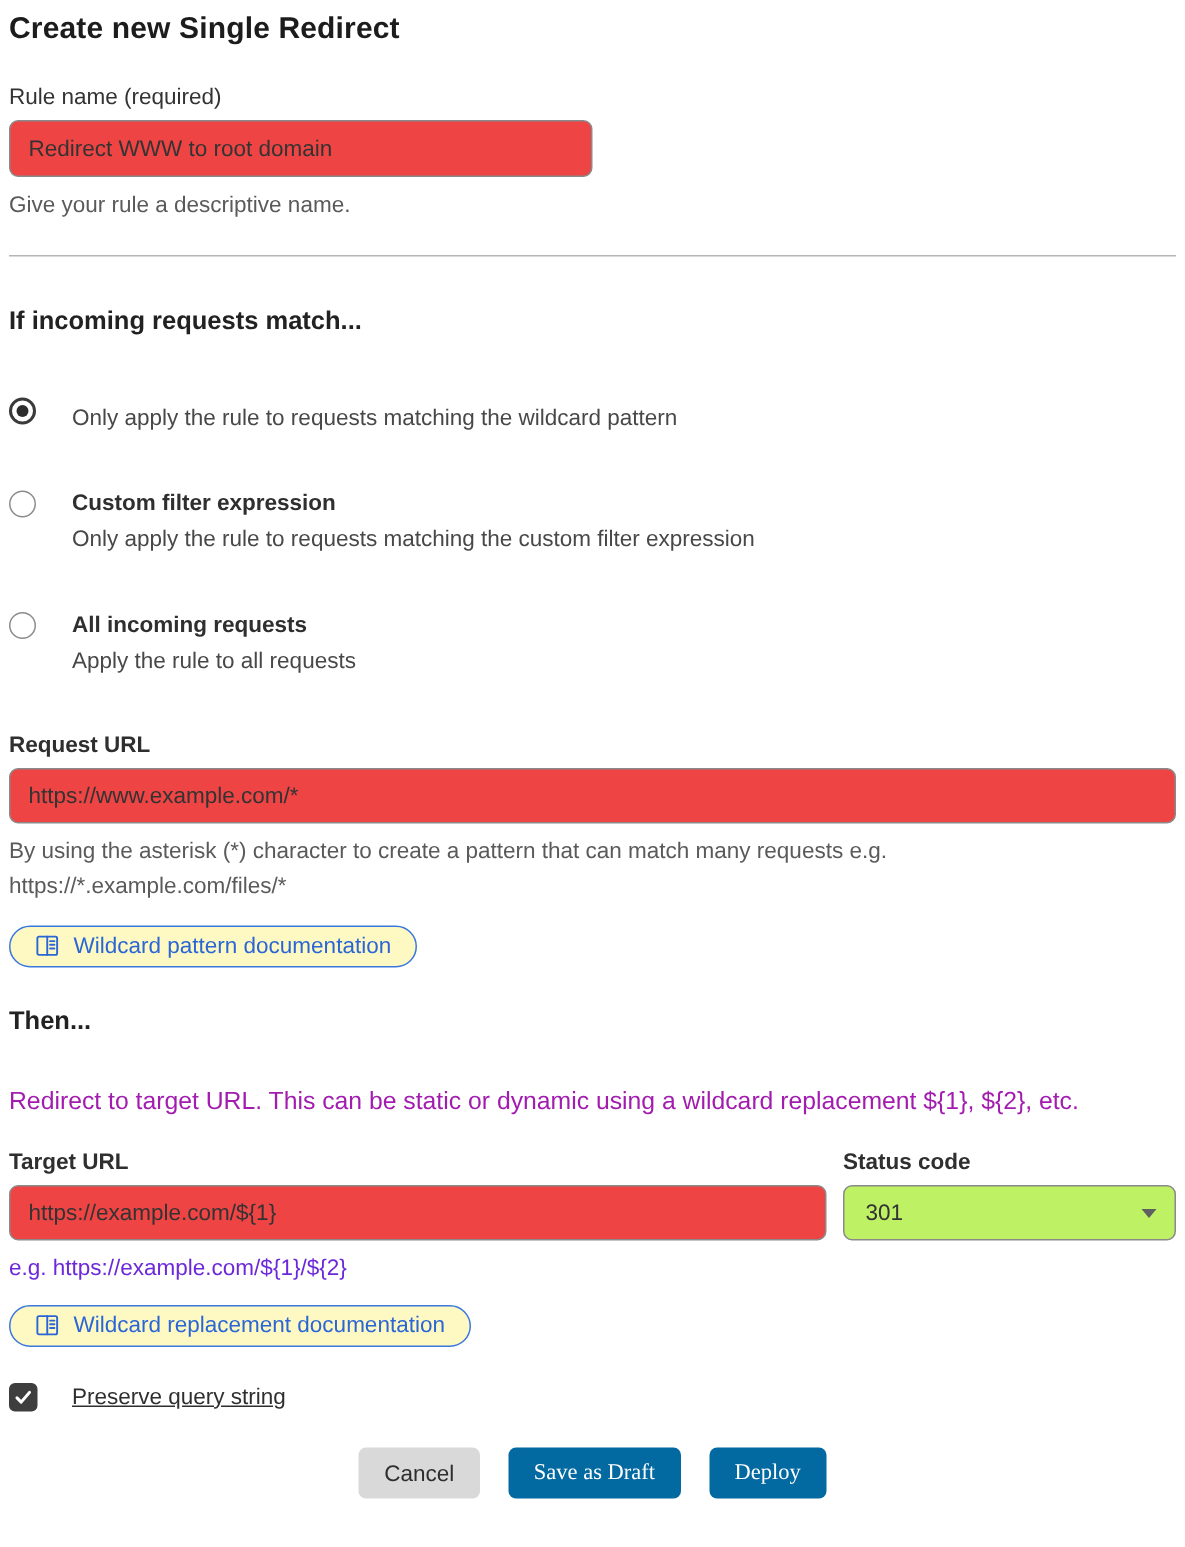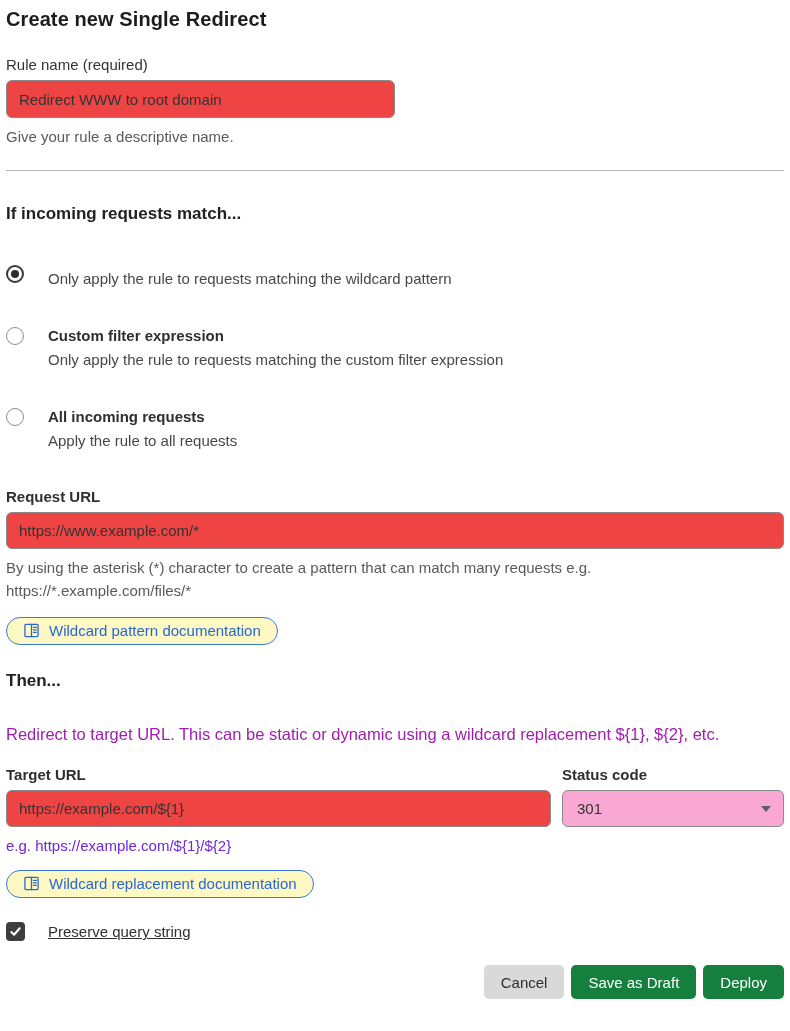--- a/index.html
+++ b/index.html
@@ -127,21 +127,21 @@
   .select-box {
     display: flex;
     align-items: center;
     justify-content: space-between;
     height: 37px;
     border: 1px solid #8a8a8a;
     border-radius: 6px;
     padding: 0 12px 0 14px;
     font-size: 15px;
     color: #333333;
-    background: #f9a8d4;
+    background: #bef264;
     cursor: pointer;
   }
   .select-caret {
     width: 0; height: 0;
     border-left: 5px solid transparent;
     border-right: 5px solid transparent;
     border-top: 6px solid #5f5f5f;
   }
   .checkbox-row {
     display: flex;
@@ -160,35 +160,35 @@
     align-items: center;
     justify-content: center;
   }
   .checkbox-label {
     font-size: 15px;
     color: #2f2f2f;
     margin-left: 23px;
   }
   .footer-actions {
     display: flex;
-    justify-content: flex-end;
-    gap: 7px;
+    justify-content: center;
+    gap: 19px;
     margin-top: 24px;
   }
   .btn {
     font-family: "Liberation Sans", sans-serif;
     font-size: 15px;
     border: none;
     border-radius: 5px;
     height: 34px;
     padding: 0 17px;
     cursor: pointer;
   }
   .btn-secondary { background: #d9d9d9; color: #2e2e2e; }
-  .btn-primary  { background: #15803d; color: #ffffff; }
+  .btn-primary  { background: #0369a1; color: #ffffff; font-family: Liberation Serif, serif; }
 </style>
 </head>
 <body>
 
 
 
 <h1 class="page-title">Create new Single Redirect</h1>
 
 <div class="field-label">Rule name (required)</div>
 <input class="text-input rule-name-input" type="text" value="Redirect WWW to root domain" style="">

